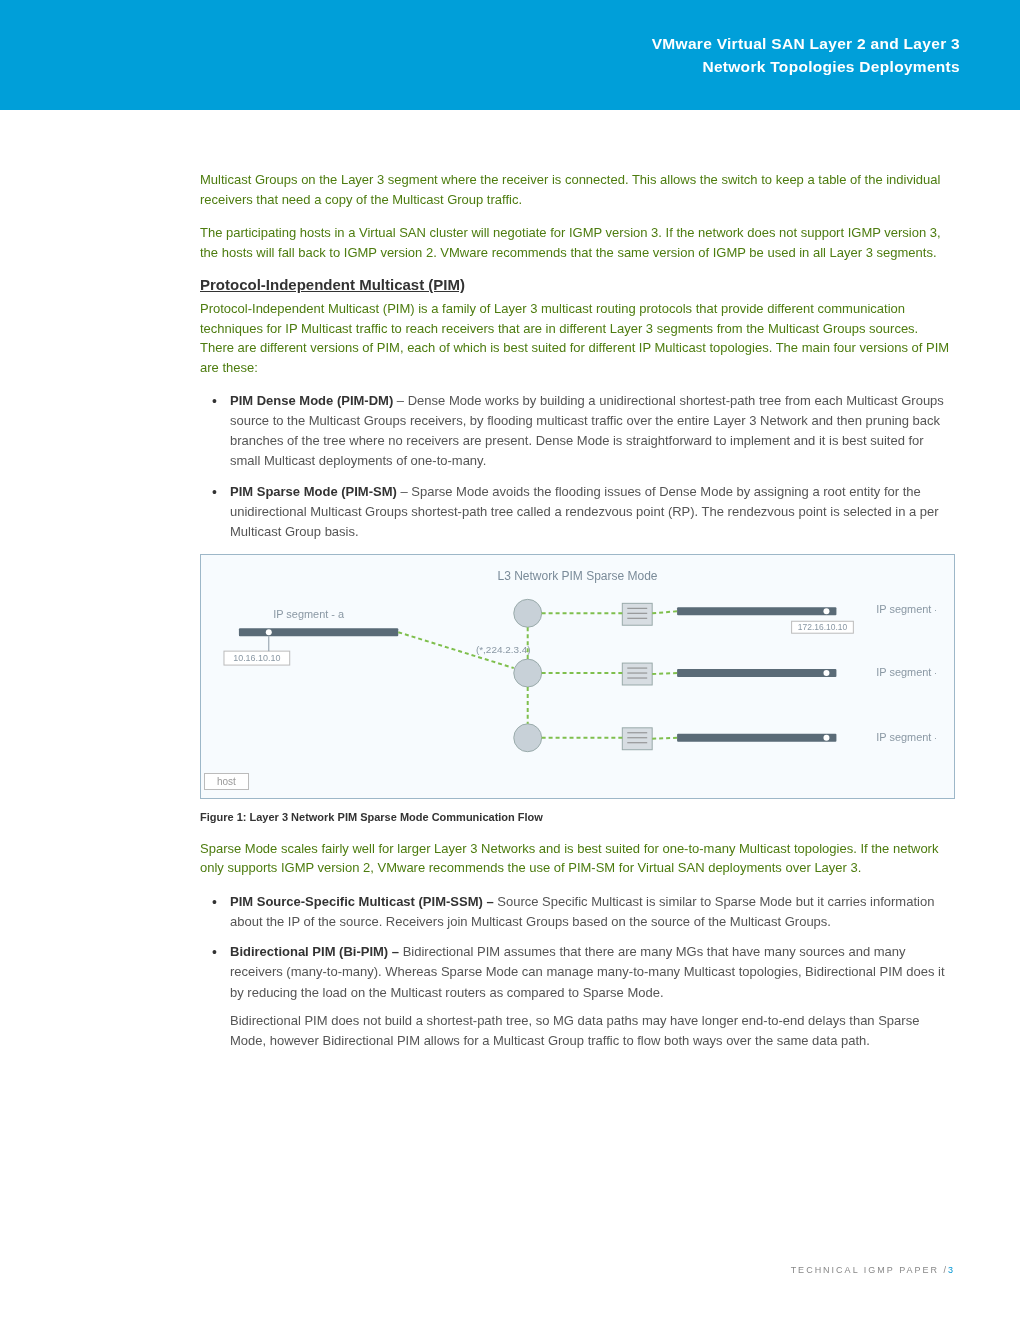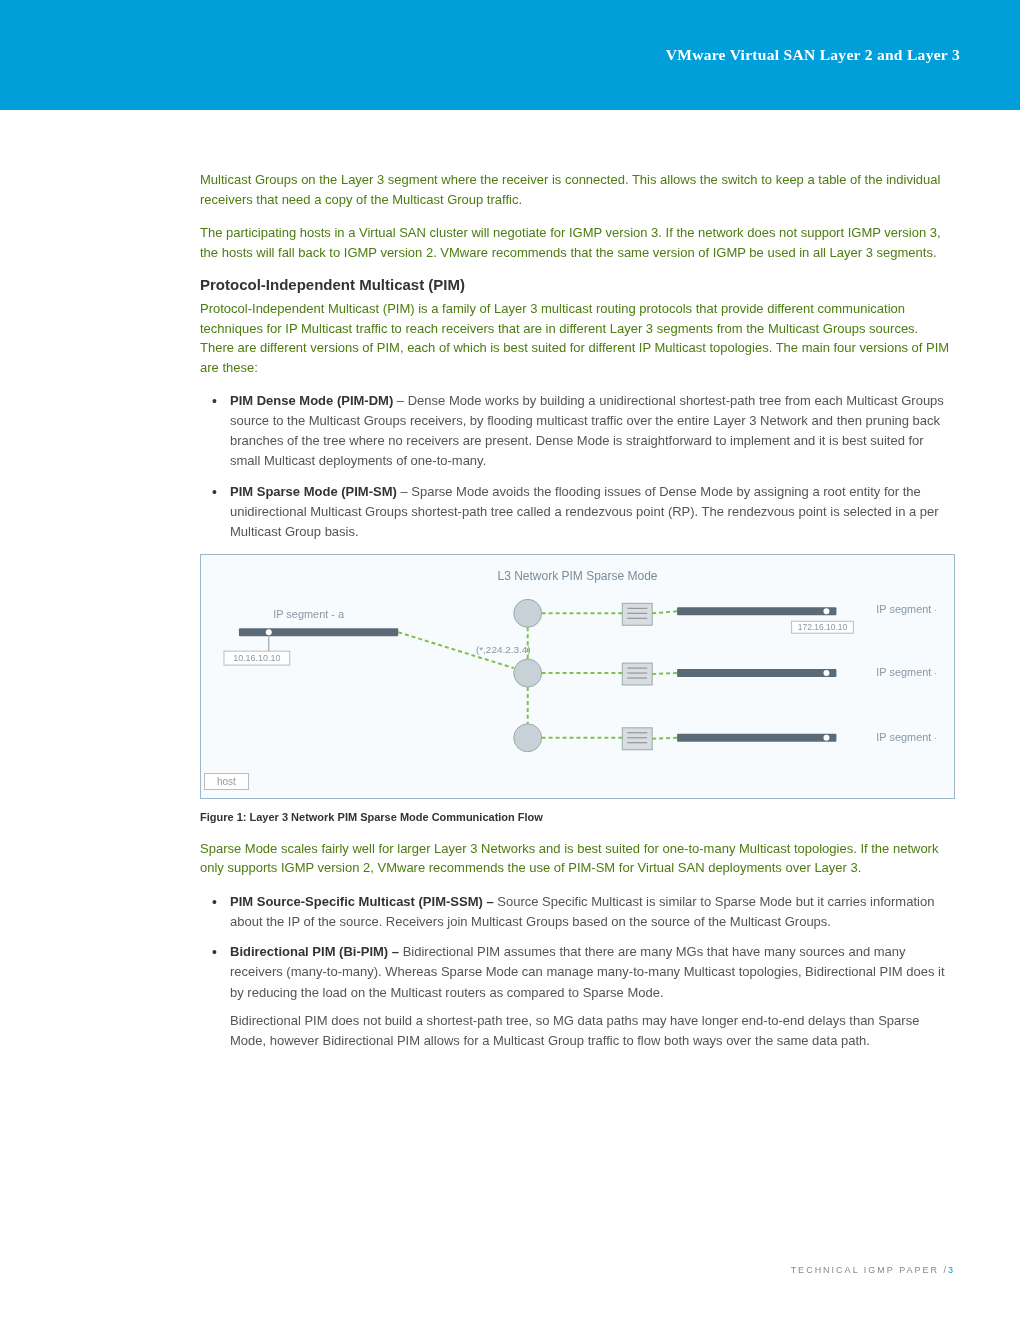--- a/index.html
+++ b/index.html
@@ -14,21 +14,20 @@
   }
   .header {
     width: 100%;
     height: 110px;
     background: #009fd9;
     color: #fff;
     display: flex;
     align-items: center;
     justify-content: flex-end;
     padding-right: 60px;
-    font-family: Liberation Serif, serif;
   }
   .header-title {
     text-align: right;
     font-weight: bold;
     font-size: 15.5px;
     line-height: 1.5;
     letter-spacing: 0.3px;
   }
   .content {
     padding: 60px 65px 0 200px;
@@ -38,20 +37,21 @@
     line-height: 1.5;
     color: #4d7c0f;
     margin-bottom: 14px;
   }
   h2.section {
     font-size: 15px;
     font-weight: bold;
     color: #333;
     margin-top: 8px;
     margin-bottom: 6px;
+    text-decoration: underline;
   }
   ul.bullets {
     list-style: none;
     padding-left: 0;
     margin-bottom: 12px;
   }
   ul.bullets li {
     position: relative;
     padding-left: 30px;
     font-size: 13px;
@@ -112,20 +112,21 @@
     font-size: 10px;
     color: #999;
   }
 </style>
 </head>
 <body>
 
 <div class="header">
   <div class="header-title">
     <div>VMware Virtual SAN Layer 2 and Layer 3</div>
+    <div>Network Topologies Deployments</div>
   </div>
 </div>
 
 <div class="content">
 
   <p class="body">Multicast Groups on the Layer 3 segment where the receiver is connected. This allows the switch to keep a table of the individual receivers that need a copy of the Multicast Group traffic.</p>
   <p class="body">The participating hosts in a Virtual SAN cluster will negotiate for IGMP version 3. If the network does not support IGMP version 3, the hosts will fall back to IGMP version 2. VMware recommends that the same version of IGMP be used in all Layer 3 segments.</p>
 
   <h2 class="section">Protocol-Independent Multicast (PIM)</h2>
   <p class="body">Protocol-Independent Multicast (PIM) is a family of Layer 3 multicast routing protocols that provide different communication techniques for IP Multicast traffic to reach receivers that are in different Layer 3 segments from the Multicast Groups sources. There are different versions of PIM, each of which is best suited for different IP Multicast topologies. The main four versions of PIM are these:</p>

